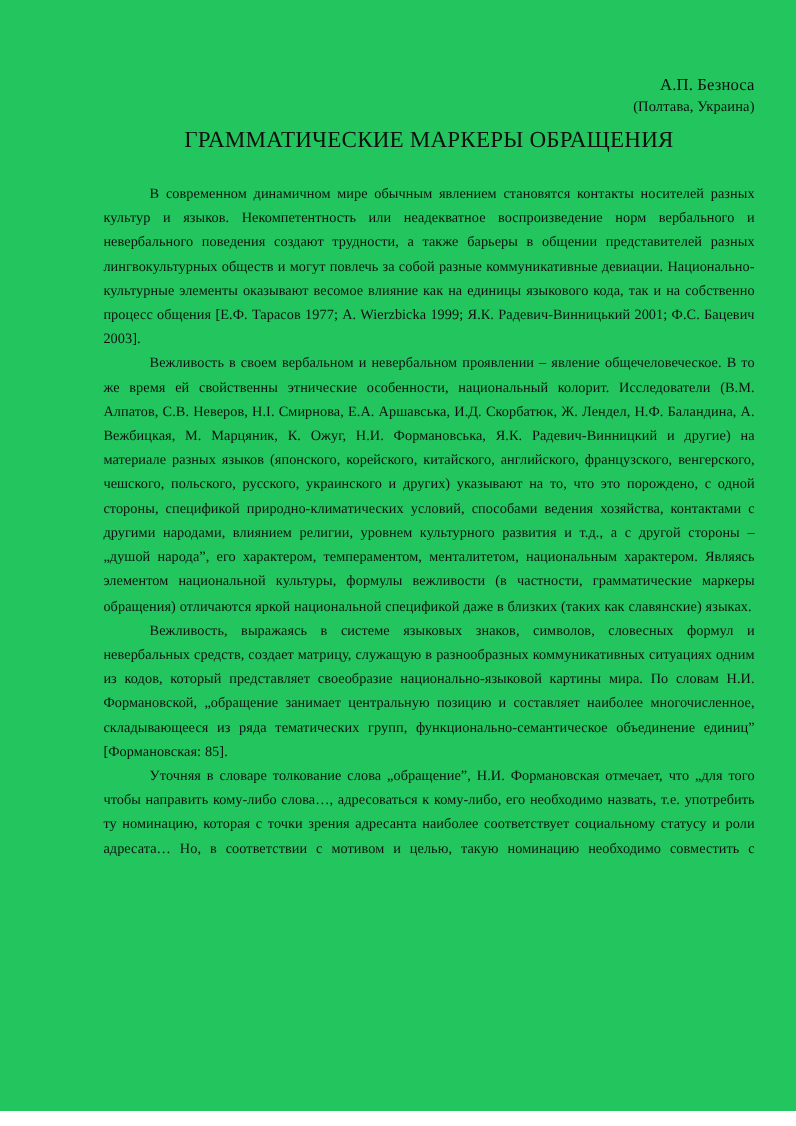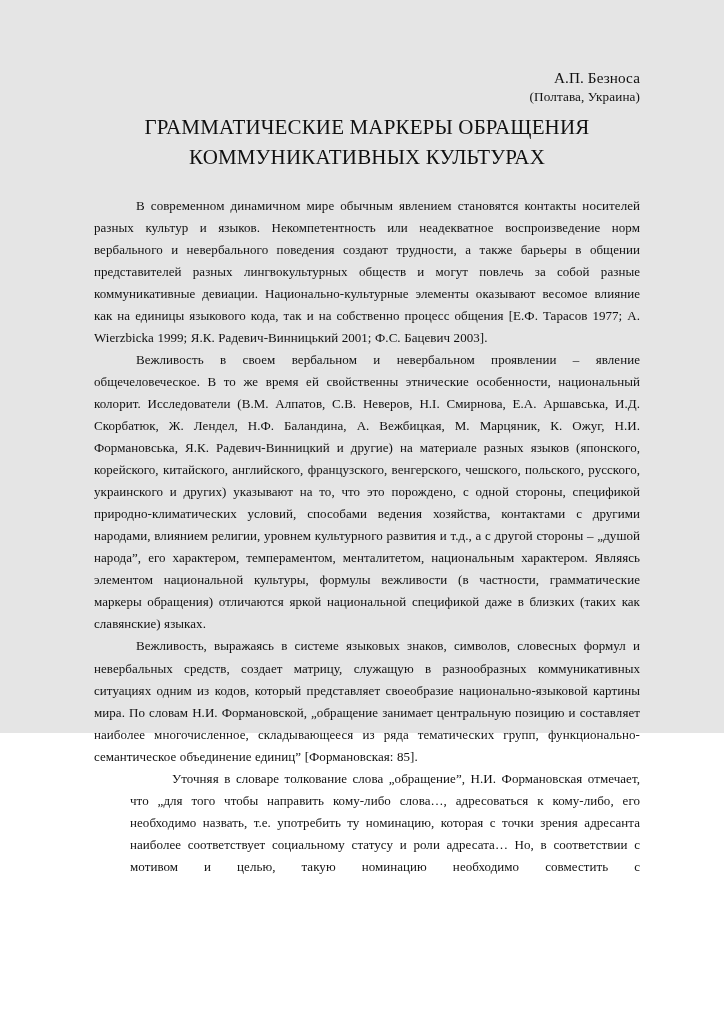--- a/index.html
+++ b/index.html
@@ -13,23 +13,23 @@
     height: 1024px;
     overflow: hidden;
     font-family: "Liberation Serif", "DejaVu Serif", serif;
     color: #101010;
     -webkit-font-smoothing: antialiased;
   }
   .page {
     position: relative;
     box-sizing: border-box;
     width: 724px;
-    height: 733px;
-    padding: 68px 84px 30px 94px;
-    background: #e5e5e5;
+    height: 1010px;
+    padding: 68px 38px 30px 94px;
+    background: #22c55e;
   }
   .byline-block {
     text-align: right;
     margin: 0 0 2px 0;
   }
   .author {
     font-size: 15.2px;
     line-height: 1.30;
     margin: 0;
     letter-spacing: .1px;
@@ -57,38 +57,37 @@
     margin: 0;
     text-align: justify;
     text-justify: inter-word;
     text-indent: 42px;
     font-size: 13px;
     line-height: 22.05px;
     letter-spacing: .05px;
     word-spacing: .2px;
     hyphens: none;
   }
-  p.para:last-child { text-align-last: left; margin-left: 36px; }
+  p.para:last-child { text-align-last: left; }
 
   
   p.para.clipped { text-align-last: justify; }
 </style>
 </head>
 <body>
 
 <div class="page">
 
   <div class="byline-block">
     <div class="author">А.П. Безноса</div>
     <div class="affiliation">(Полтава, Украина)</div>
   </div>
 
   <h1 class="doc-title">
     <span class="tline">ГРАММАТИЧЕСКИЕ МАРКЕРЫ ОБРАЩЕНИЯ</span>
-    <span class="tline">КОММУНИКАТИВНЫХ КУЛЬТУРАХ</span>
   </h1>
 
   <div class="body-text">
     <p class="para">В современном динамичном мире обычным явлением становятся контакты носителей разных культур и языков. Некомпетентность или неадекватное воспроизведение норм вербального и невербального поведения создают трудности, а также барьеры в общении представителей разных лингвокультурных обществ и могут повлечь за собой разные коммуникативные девиации. Национально-культурные элементы оказывают весомое влияние как на единицы языкового кода, так и на собственно процесс общения [Е.Ф. Тарасов 1977; A. Wierzbicka 1999; Я.К. Радевич-Винницький 2001; Ф.С. Бацевич 2003].</p>
     <p class="para">Вежливость в своем вербальном и невербальном проявлении – явление общечеловеческое. В то же время ей свойственны этнические особенности, национальный колорит. Исследователи (В.М. Алпатов, С.В. Неверов, Н.І. Смирнова, Е.А. Аршавська, И.Д. Скорбатюк, Ж. Лендел, Н.Ф. Баландина, А. Вежбицкая, М. Марцяник, К. Ожуг, Н.И. Формановська, Я.К. Радевич-Винницкий и другие) на материале разных языков (японского, корейского, китайского, английского, французского, венгерского, чешского, польского, русского, украинского и других) указывают на то, что это порождено, с одной стороны, спецификой природно-климатических условий, способами ведения хозяйства, контактами с другими народами, влиянием религии, уровнем культурного развития и т.д., а с другой стороны – „душой народа”, его характером, темпераментом, менталитетом, национальным характером. Являясь элементом национальной культуры, формулы вежливости (в частности, грамматические маркеры обращения) отличаются яркой национальной спецификой даже в близких (таких как славянские) языках.</p>
     <p class="para">Вежливость, выражаясь в системе языковых знаков, символов, словесных формул и невербальных средств, создает матрицу, служащую в разнообразных коммуникативных ситуациях одним из кодов, который представляет своеобразие национально-языковой картины мира. По словам Н.И. Формановской, „обращение занимает центральную позицию и составляет наиболее многочисленное, складывающееся из ряда тематических групп, функционально-семантическое объединение единиц” [Формановская: 85].</p>
     <p class="para clipped">Уточняя в словаре толкование слова „обращение”, Н.И. Формановская отмечает, что „для того чтобы направить кому-либо слова…, адресоваться к кому-либо, его необходимо назвать, т.е. употребить ту номинацию, которая с точки зрения адресанта наиболее соответствует социальному статусу и роли адресата… Но, в соответствии с мотивом и целью, такую номинацию необходимо совместить с</p>
   </div>
 
 </div>

